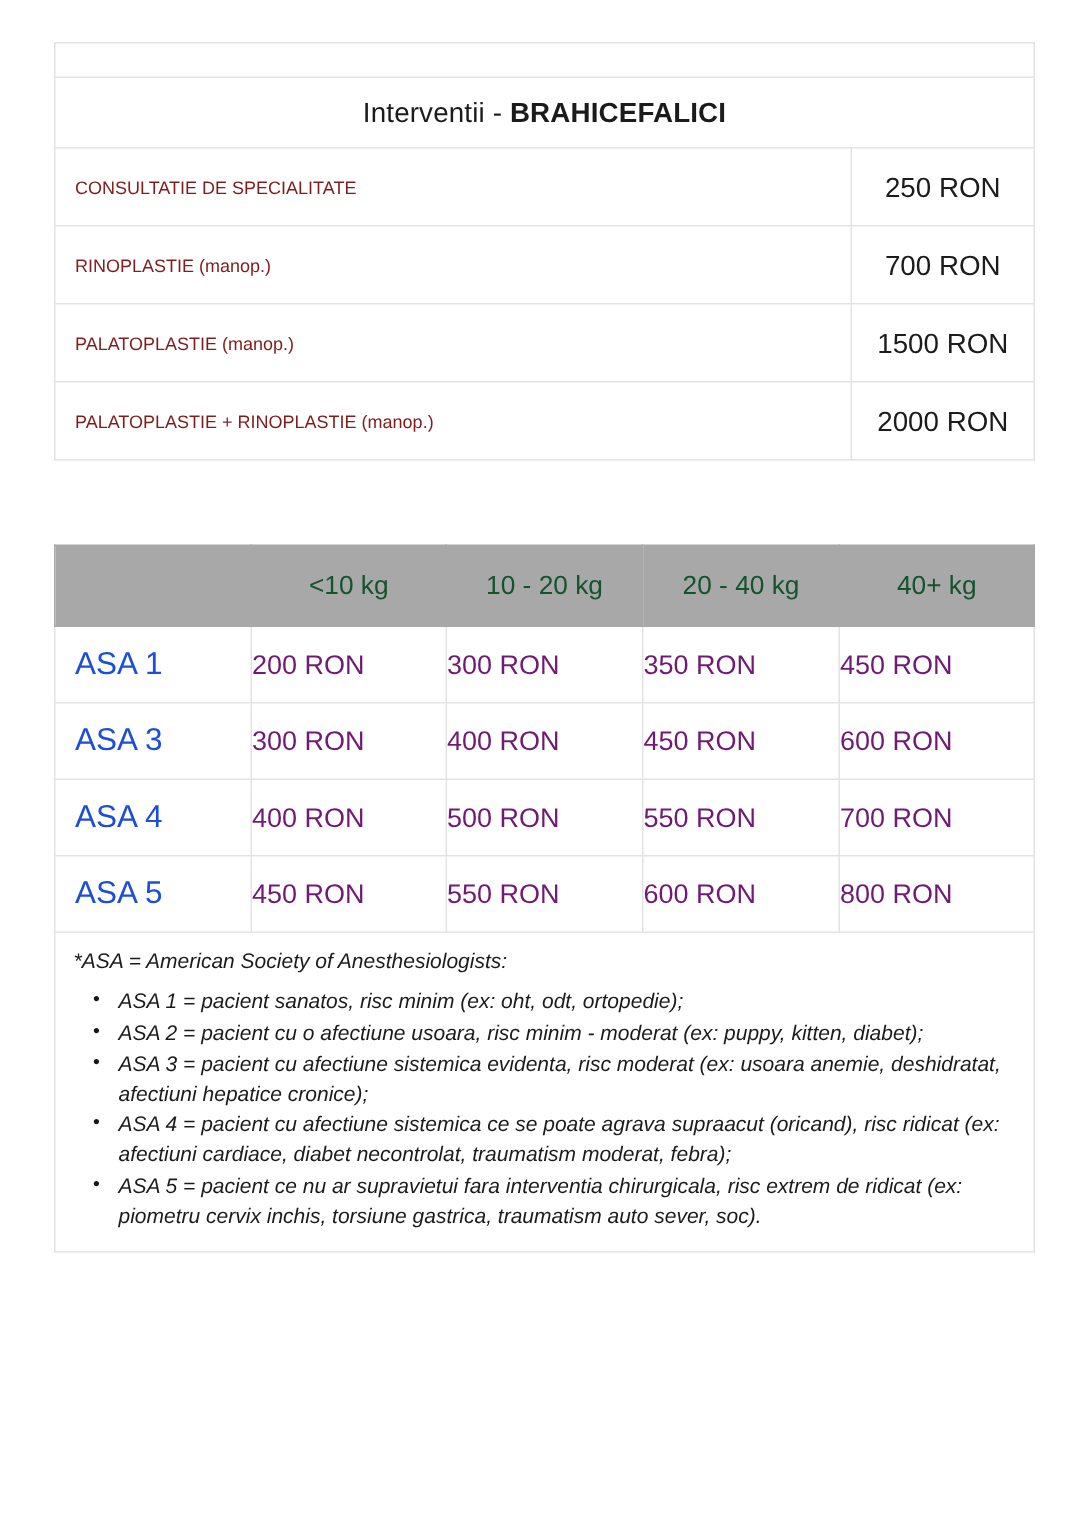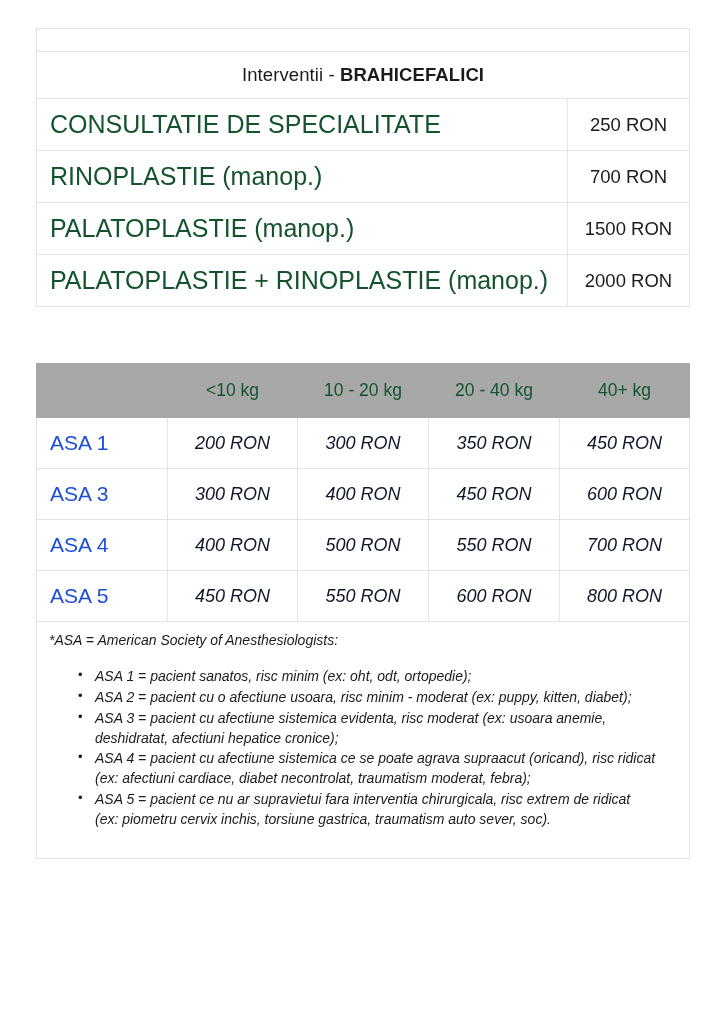--- a/index.html
+++ b/index.html
@@ -41,23 +41,23 @@
   .t1 .title-cell {
     height: 46px;
     text-align: center;
     font-size: 18.5px;
     letter-spacing: .1px;
     color: #1b1b1b;
   }
   .t1 .title-cell .bold { font-weight: bold; }
   .t1 .row-cell {
     height: 51px;
-    font-size: 25px;
+    font-size: 12px;
     padding-left: 13px;
-    color: #14532d;
+    color: #7f1d1d;
   }
   .t1 .price-cell {
     height: 51px;
     font-size: 18.5px;
     text-align: center;
     color: #1b1b1b;
   }
 
   
   .gap { height: 56px; }
@@ -81,34 +81,32 @@
   .t2 .head-cell.blank { background: #a8a8a8; }
   .t2 .asa-cell {
     height: 50px;
     font-size: 21px;
     padding-left: 13px;
     color: #1d4ed8;
   }
   .t2 .val-cell {
     height: 50px;
     font-size: 18px;
-    text-align: center;
-    color: #0f172a;
-    font-style: italic;
+    color: #701a75;
   }
   .t2 .note-cell {
     padding: 9px 16px 12px 12px;
     font-size: 14px;
     font-style: italic;
     line-height: 1.42;
     color: #1b1b1b;
   }
   .note-title { margin: 0 0 7px 0; }
   ul.note-list {
-    margin: 16px;
+    margin: 0;
     padding: 0 0 0 30px;
     list-style: none;
   }
   ul.note-list li {
     position: relative;
     margin-bottom: 1px;
     padding-left: 0;
   }
   ul.note-list li::before {
     content: "\2022";

